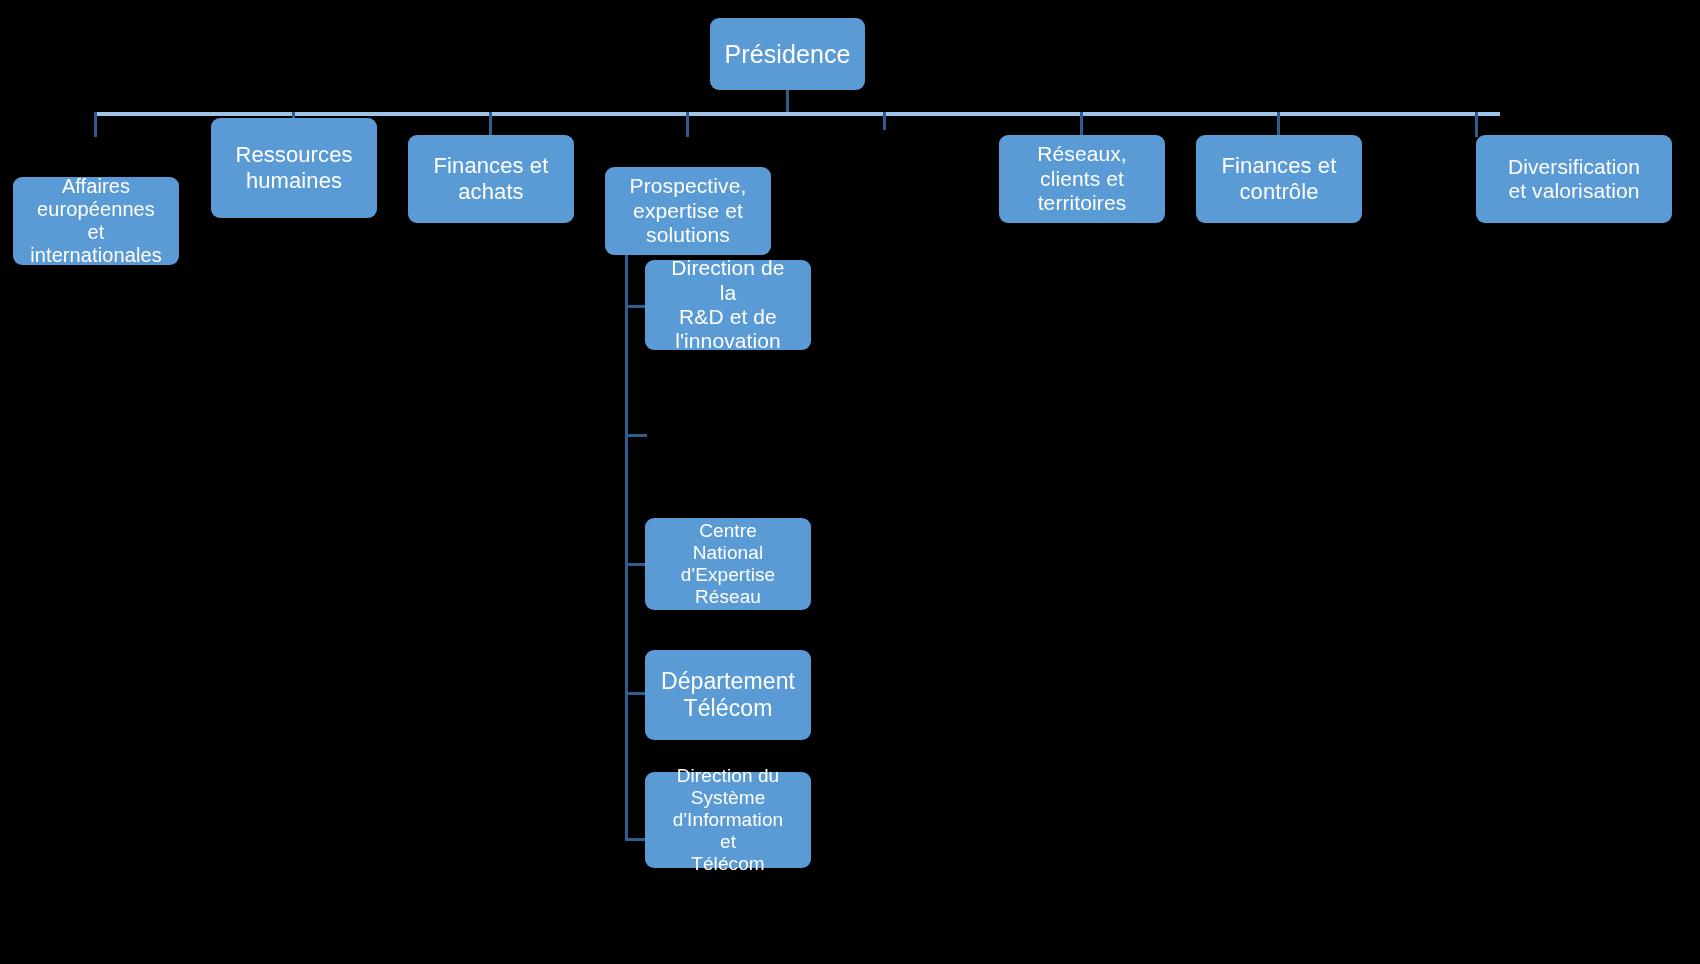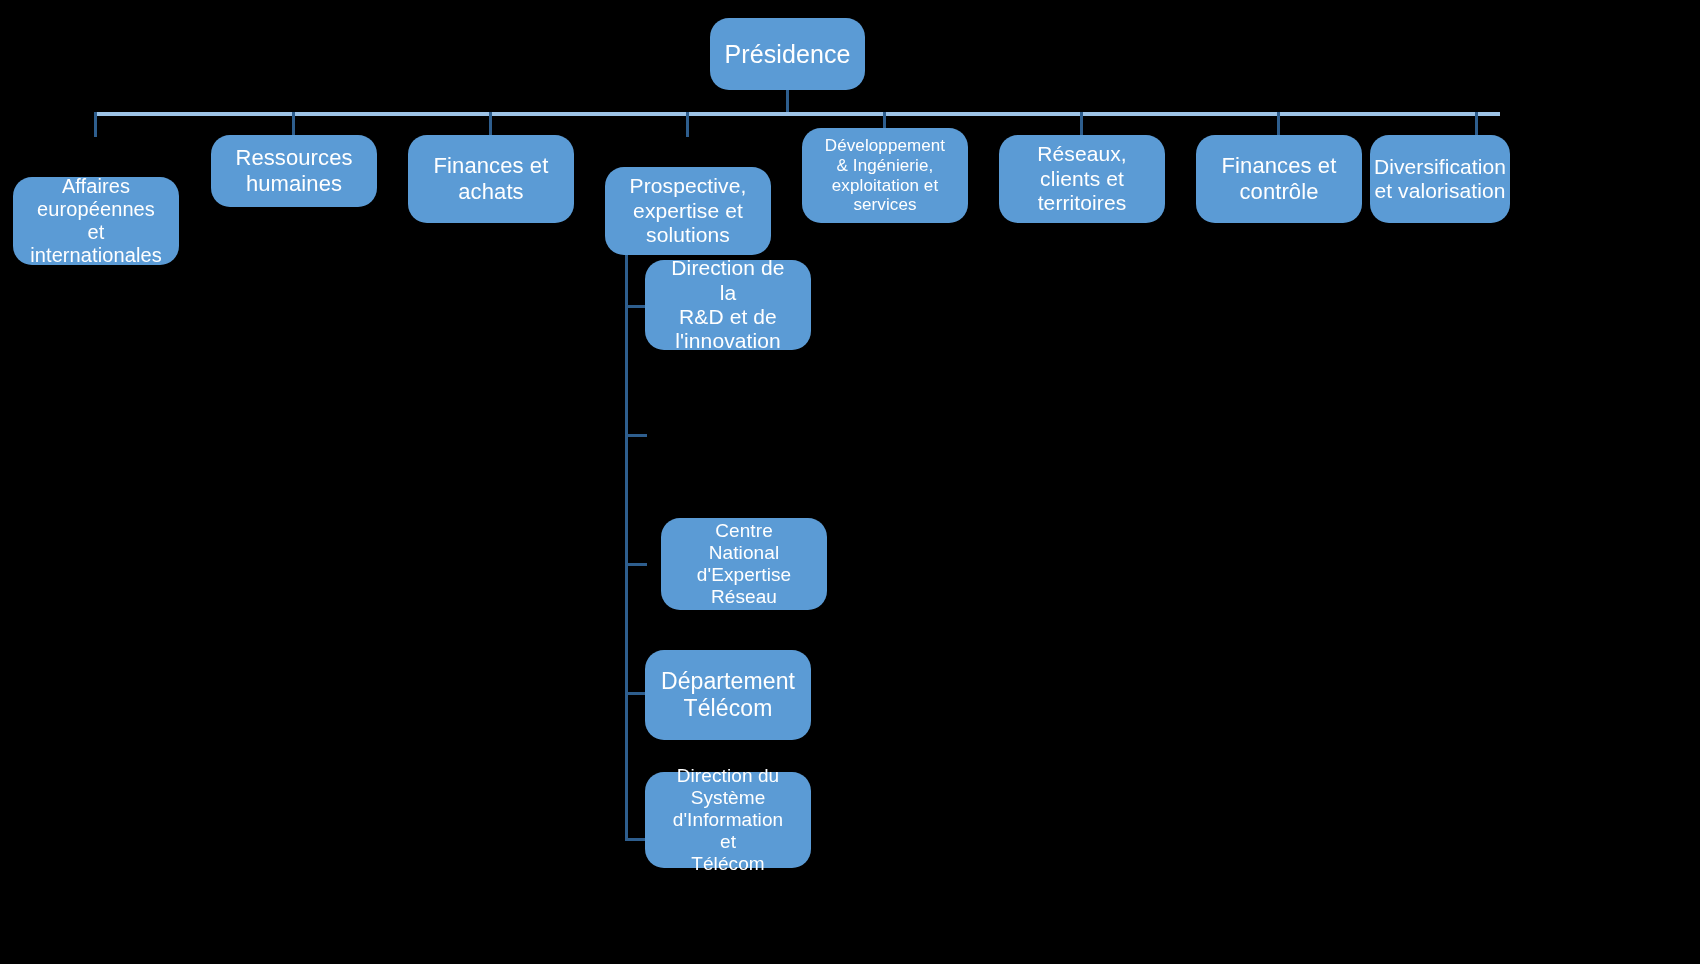--- a/index.html
+++ b/index.html
@@ -16,21 +16,21 @@
   #chart {
     position: relative;
     width: 1700px;
     height: 964px;
     background: #000000;
   }
   .node {
     position: absolute;
     background: #5B9BD5;
     color: #FFFFFF;
-    border-radius: 19px;
+    border-radius: 9px;
     display: flex;
     align-items: center;
     justify-content: center;
     text-align: center;
     line-height: 1.16;
     box-sizing: border-box;
     padding: 2px 20px;
     white-space: pre-line;
     letter-spacing: 0.1px;
   }
@@ -67,51 +67,47 @@
   <div class="connector" style="left:625px; top:563px; width:22px; height:3px;"></div>
   <div class="connector" style="left:625px; top:692px; width:22px; height:3px;"></div>
   <div class="connector" style="left:625px; top:838px; width:22px; height:3px;"></div>
 
   <div class="node" style="left:710px; top:18px; width:155px; height:72px; font-size:25px;">Présidence</div>
 
   <div class="node" style="left:13px; top:135px; width:166px; height:88px; font-size:20px;margin-top:42px;">Affaires
 européennes et
 internationales</div>
 
-  <div class="node" style="left:211px; top:135px; width:166px; height:72px; font-size:22px;">Ressources
+  <div class="node" style="left:211px; top:118px; width:166px; height:100px; font-size:22px;">Ressources
 humaines</div>
 
   <div class="node" style="left:408px; top:135px; width:166px; height:88px; font-size:22px;">Finances et
 achats</div>
 
   <div class="node" style="left:605px; top:135px; width:166px; height:88px; font-size:21px;margin-top:32px;">Prospective,
 expertise et
 solutions</div>
 
-  <div class="node" style="left:802px; top:128px; width:166px; height:95px; font-size:17px;">Développement
-&amp; Ingénierie,
-exploitation et
-services</div>
 
   <div class="node" style="left:999px; top:135px; width:166px; height:88px; font-size:21px;">Réseaux,
 clients et
 territoires</div>
 
   <div class="node" style="left:1196px; top:135px; width:166px; height:88px; font-size:22px;">Finances et
 contrôle</div>
 
-  <div class="node" style="left:1370px; top:135px; width:140px; height:88px; font-size:21px;">Diversification
+  <div class="node" style="left:1476px; top:135px; width:196px; height:88px; font-size:21px;">Diversification
 et valorisation</div>
 
   <div class="node" style="left:645px; top:260px; width:166px; height:90px; font-size:21px;">Direction de la
 R&amp;D et de
 l'innovation</div>
 
 
-  <div class="node" style="left:645px; top:518px; width:166px; height:92px; font-size:19px;margin-left:16px;">Centre National
+  <div class="node" style="left:645px; top:518px; width:166px; height:92px; font-size:19px;">Centre National
 d'Expertise
 Réseau</div>
 
   <div class="node" style="left:645px; top:650px; width:166px; height:90px; font-size:23px;">Département
 Télécom</div>
 
   <div class="node" style="left:645px; top:772px; width:166px; height:96px; font-size:19px;">Direction du
 Système
 d'Information et
 Télécom</div>

